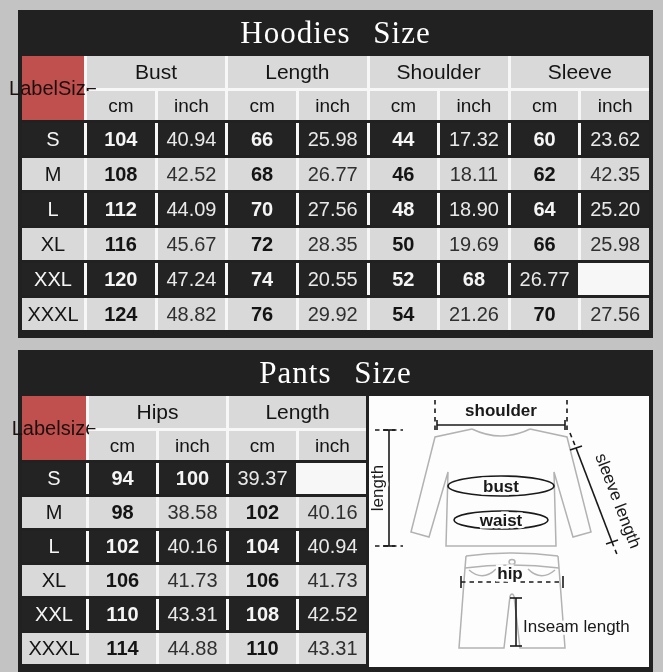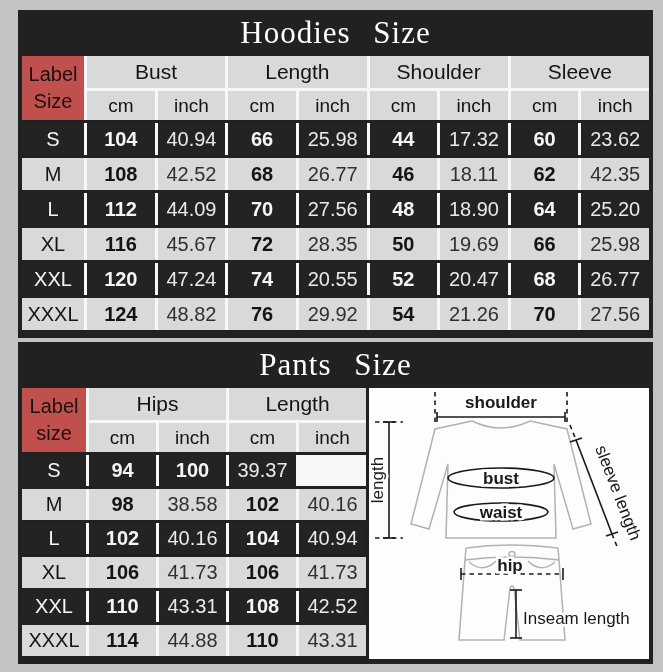--- a/index.html
+++ b/index.html
@@ -11,21 +11,21 @@
     overflow:hidden;
   }
   .panel{
     background:#212121;
     width:627px;
     margin-left:18px;
     padding:0 4px 5px 4px;
     box-sizing:content-box;
   }
   .panel.hoodies{margin-top:10px;}
-  .panel.pants{margin-top:4px;}
+  .panel.pants{margin-top:12px;}
   .title{
     font-family:"Liberation Serif", serif;
     font-weight:normal;
     color:#ffffff;
     text-align:center;
     font-size:31px;
     height:46px;
     line-height:46px;
     word-spacing:14px;
     letter-spacing:1px;
@@ -37,21 +37,21 @@
     gap:3px;
     background:#f7f7f7;
     margin-bottom:3px;
   }
   .g9{grid-template-columns:62px repeat(8,1fr);}
   .g5{grid-template-columns:64px repeat(4,1fr);}
   .corner{
     grid-row:span 2;
     background:#c0504d;
     color:#1d1010;
-    display:flex;flex-direction:column;
+    display:flex;flex-direction:row;
     align-items:center;justify-content:center;
     font-size:20px;line-height:27px;
   }
   .group{
     grid-column:span 2;
     background:#d9d9d9;color:#141414;
     display:flex;align-items:center;justify-content:center;
     font-size:21px;
   }
   .unit{
@@ -166,21 +166,20 @@
     <div class="cell cm">66</div>
     <div class="cell in">25.98</div>
   </div>
   <div class="trow g9 dark">
     <div class="cell lab">XXL</div>
     <div class="cell cm">120</div>
     <div class="cell in">47.24</div>
     <div class="cell cm">74</div>
     <div class="cell in">20.55</div>
     <div class="cell cm">52</div>
-    <div class="cell in">20.47</div>
     <div class="cell cm">68</div>
     <div class="cell in">26.77</div>
   </div>
   <div class="trow g9 light">
     <div class="cell lab">XXXL</div>
     <div class="cell cm">124</div>
     <div class="cell in">48.82</div>
     <div class="cell cm">76</div>
     <div class="cell in">29.92</div>
     <div class="cell cm">54</div>

